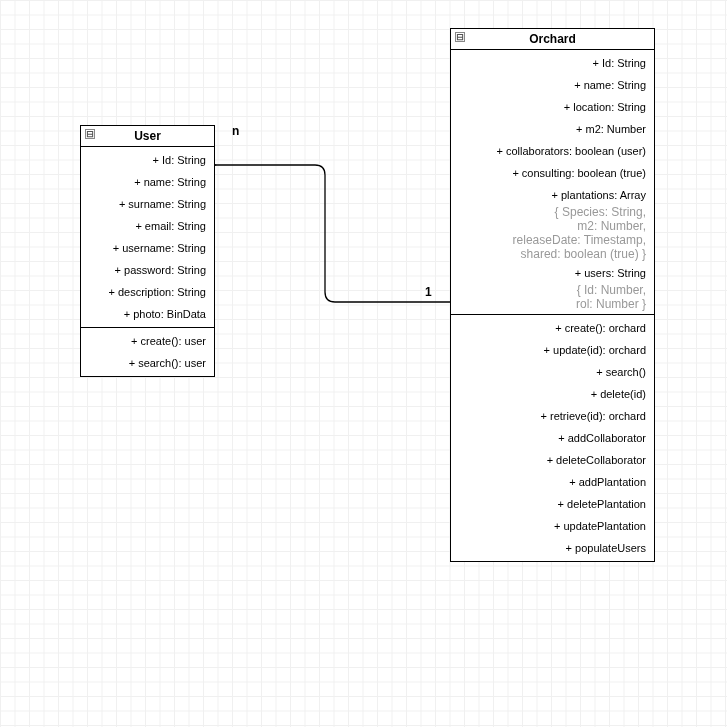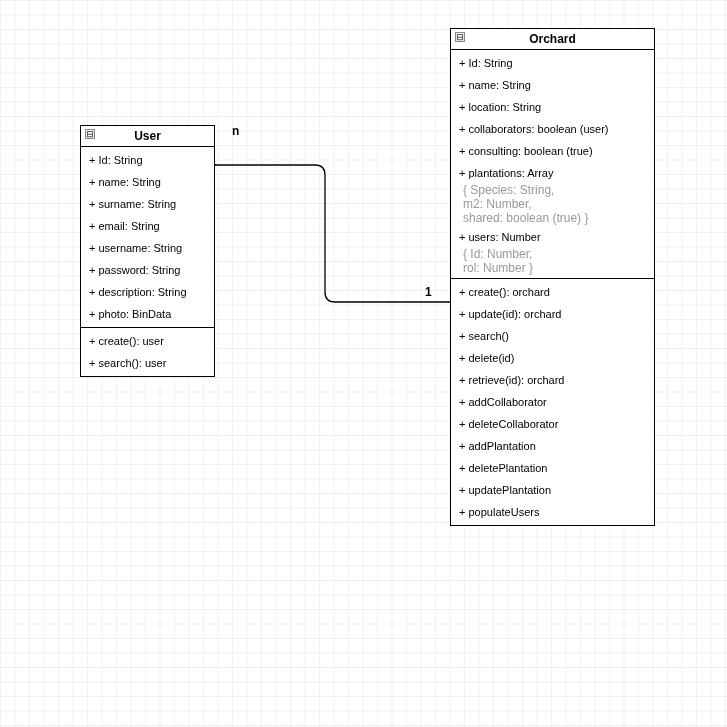--- a/index.html
+++ b/index.html
@@ -40,20 +40,21 @@
   width: 10px;
   height: 10px;
   border: 1px solid #888;
   line-height: 8px;
   font-size: 9px;
   text-align: center;
   color: #555;
 }
 .uml-section {
   padding: 2px 0;
+  text-align: right;
 }
 .uml-section + .uml-section {
   border-top: 1px solid #000;
 }
 .row {
   padding: 4px 8px 4px 8px;
   line-height: 14px;
 }
 .sub {
   padding: 0 8px 2px 12px;
@@ -114,27 +115,29 @@
 
 <div class="uml" id="orchard-box" style="left:450px; top:28px; width:205px;">
   <div class="uml-title">
     <span class="collapse">⊟</span>
     <span>Orchard</span>
   </div>
   <div class="uml-section" id="orchard-attrs">
       <div class="row">+ Id: String</div>
       <div class="row">+ name: String</div>
       <div class="row">+ location: String</div>
+      <div class="row">+ m2: Number</div>
       <div class="row">+ collaborators: boolean (user)</div>
       <div class="row">+ consulting: boolean (true)</div>
       <div class="row">+ plantations: Array</div>
       <div class="sub">{ Species: String,</div>
       <div class="sub">m2: Number,</div>
+      <div class="sub">releaseDate: Timestamp,</div>
       <div class="sub">shared: boolean (true) }</div>
-      <div class="row">+ users: Number</div>
+      <div class="row">+ users: String</div>
       <div class="sub">{ Id: Number,</div>
       <div class="sub">rol: Number }</div>
     </div>
   <div class="uml-section" id="orchard-methods">
       <div class="row">+ create(): orchard</div>
       <div class="row">+ update(id): orchard</div>
       <div class="row">+ search()</div>
       <div class="row">+ delete(id)</div>
       <div class="row">+ retrieve(id): orchard</div>
       <div class="row">+ addCollaborator</div>

